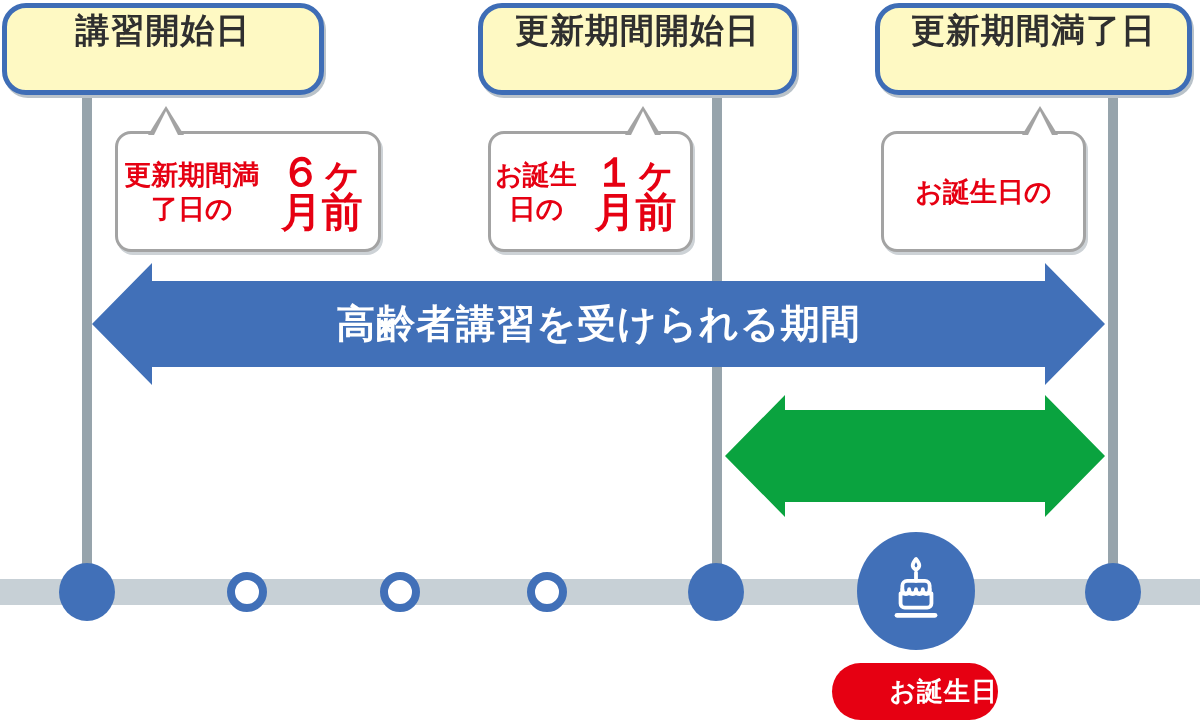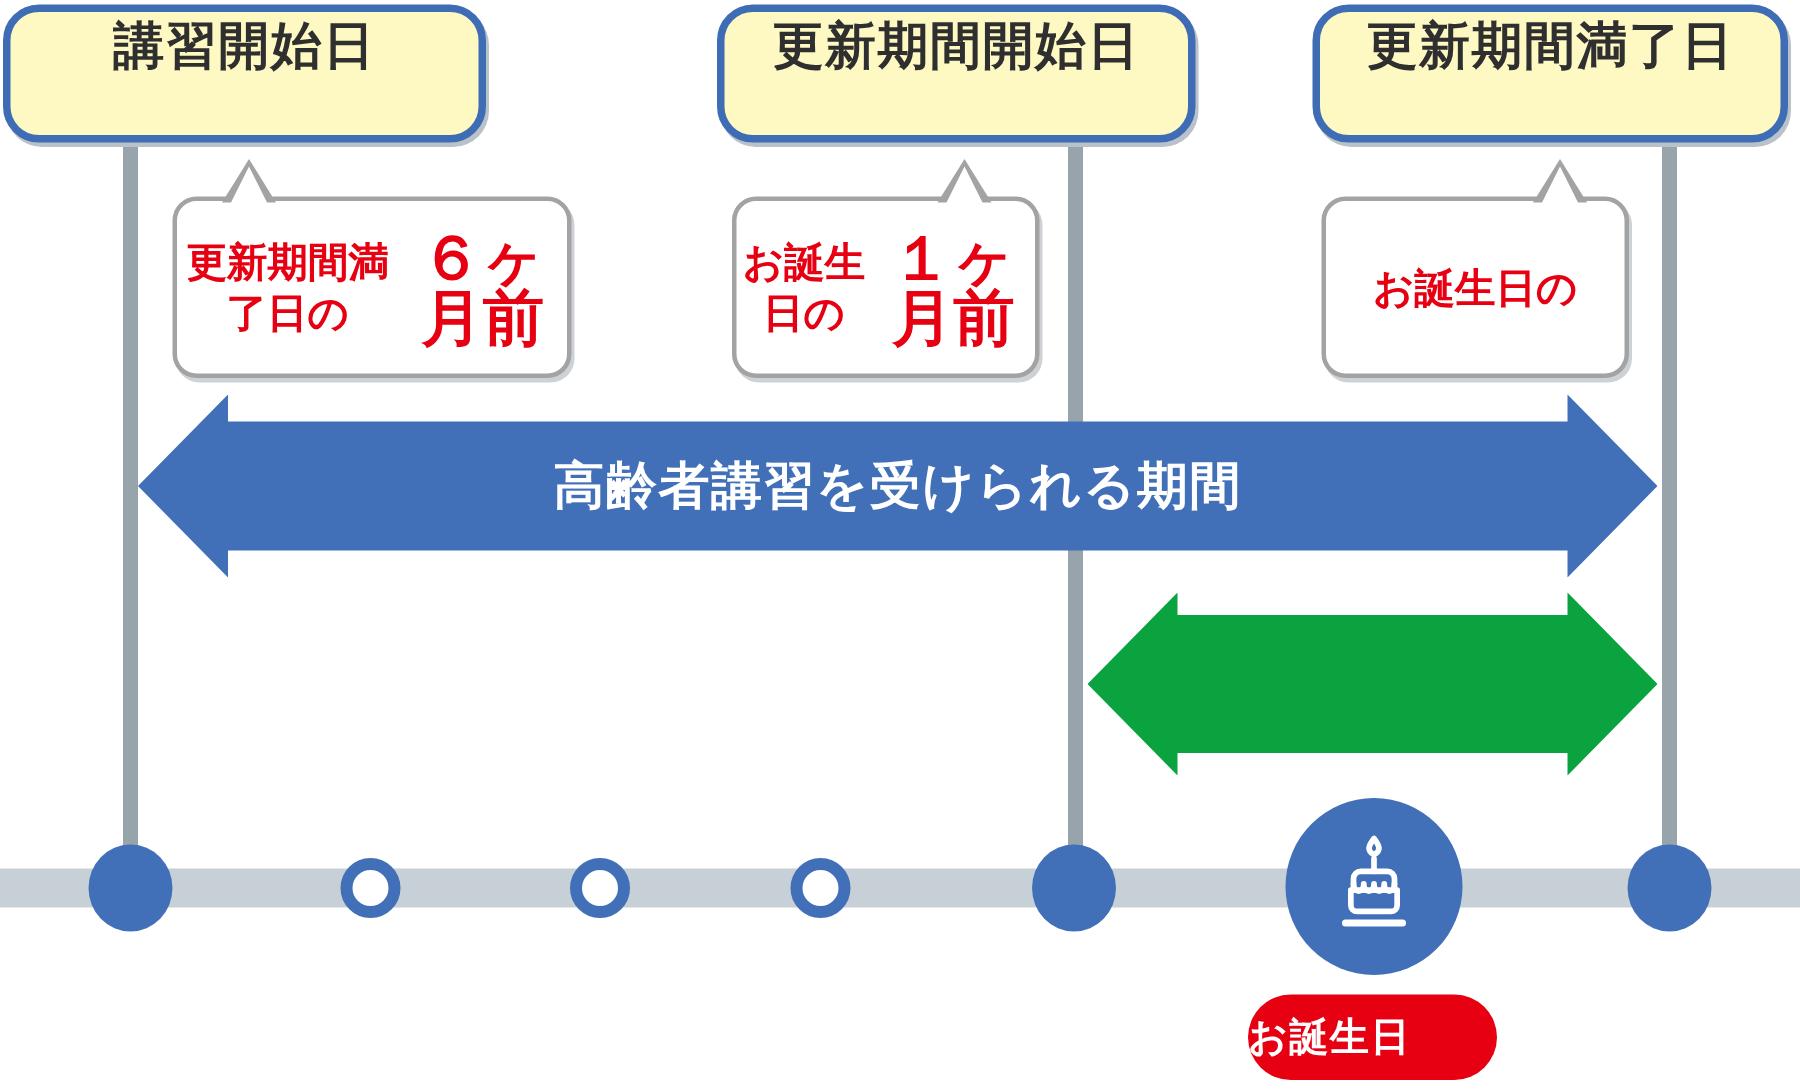--- a/index.html
+++ b/index.html
@@ -37,21 +37,21 @@
   .tail i{position:absolute;display:block;width:0;height:0;}
   .tail .t-outer{top:0;left:0;border-left:18px solid transparent;border-right:18px solid transparent;border-bottom:29px solid var(--callout_border_gray,#a3a3a3);}
   .tail .t-inner{top:5px;left:4px;border-left:14px solid transparent;border-right:14px solid transparent;border-bottom:28px solid #fff;}
 
   
   .arrow{position:absolute;z-index:3;}
   .poly-blue{fill:var(--accent_blue,#4170b8);}
   .poly-green{fill:var(--green,#0aa33f);}
   .arrow-label{
     position:absolute;display:flex;align-items:center;justify-content:center;
-    color:#fff;font-weight:bold;font-size:34px;letter-spacing:1px;z-index:3;
+    color:#fff;font-weight:bold;font-size:39px;letter-spacing:1px;z-index:3;
   }
   .lbl-blue{left:92px;top:263px;width:1013px;height:122px;}
   .lbl-green{left:725px;top:395px;width:380px;height:122px;}
 
   
   .track{position:absolute;left:0;top:579px;width:1200px;height:26px;background:var(--track_gray,#c7d0d6);z-index:1;}
   #dots{position:absolute;left:0;top:0;width:100%;height:100%;z-index:4;}
   .dot{position:absolute;top:592px;transform:translate(-50%,-50%);border-radius:50%;box-sizing:border-box;}
   .dot.filled{width:56px;height:58px;background:var(--accent_blue,#4170b8);}
   .dot.open{width:40px;height:40px;background:#fff;border:8px solid var(--accent_blue,#4170b8);}
@@ -59,21 +59,21 @@
   .cake-circle{
     position:absolute;left:857px;top:532px;width:118px;height:118px;border-radius:50%;
     background:var(--accent_blue,#4170b8);display:flex;align-items:center;justify-content:center;z-index:4;
   }
   .cake-circle svg{display:block;}
   .cake-stroke{stroke:#fff;fill:none;stroke-width:3.2;stroke-linecap:round;stroke-linejoin:round;}
   .cake-plate{stroke:#fff;fill:none;stroke-width:4;stroke-linecap:round;}
 
   .pill{
     position:absolute;left:832px;top:663px;width:166px;height:57px;border-radius:29px;
-    background:var(--red,#e60012);display:flex;align-items:center;justify-content:flex-start;
+    background:var(--red,#e60012);display:flex;align-items:center;justify-content:flex-end;
     color:#fff;font-size:26px;font-weight:bold;letter-spacing:1px;z-index:5;
   }
 </style>
 </head>
 <body>
 
 <div class="stage">
 
   <div class="vline vl1"></div>
   <div class="vline vl2"></div>

